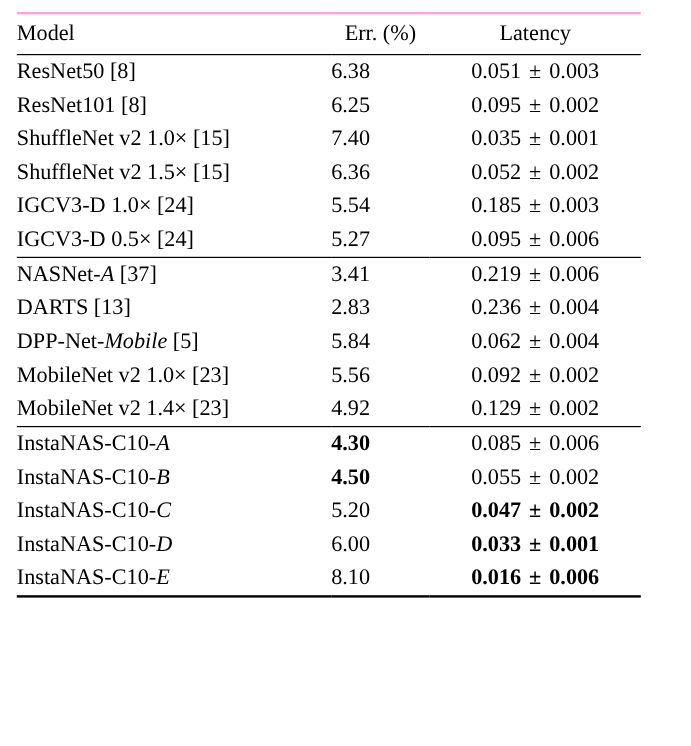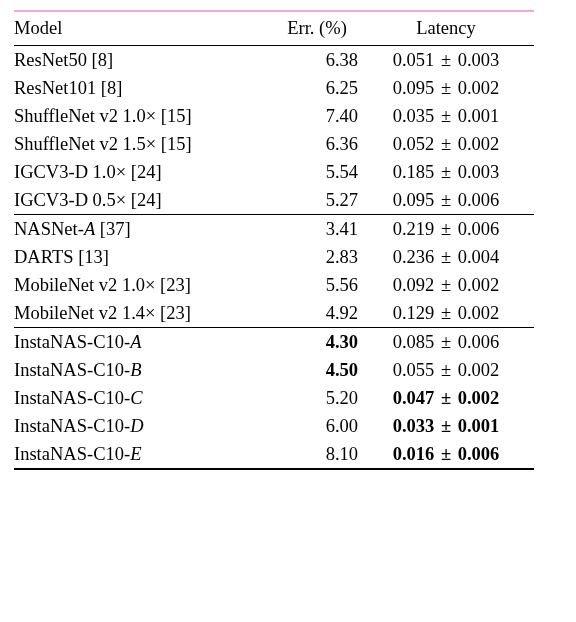--- a/index.html
+++ b/index.html
@@ -16,21 +16,21 @@
 .tbl {
   border-collapse: collapse;
   margin: 10px 14px;
 }
 .tbl td {
   padding: 3.5px 0;
   vertical-align: baseline;
   white-space: nowrap;
 }
 .col-model { width: 262px; text-align: left; padding-left: 6px; }
-.col-err { width: 82px; text-align: right; }
+.col-err { width: 82px; text-align: left; }
 .col-lat { width: 176px; text-align: center; padding-left: 1px; }
 .hdr .col-err { text-align: center; padding-right: 0; }
 .hdr .col-lat { }
 .hdr td { padding-top: 6px; padding-bottom: 6px; }
 .rule-top td { border-top: 2px solid #f9a8d4; }
 .rule-thin td { border-top: 1px solid #000; }
 .rule-bot td { border-bottom: 2px solid #000; }
 .it { font-style: italic; }
 .b { font-weight: bold; margin-left: 40px; }
 .pm { padding: 0 2px; }
@@ -81,20 +81,25 @@
         <td class="col-model"><span>NASNet-</span><span class="it">A</span><span> [37]</span></td>
         <td class="col-err">3.41</td>
         <td class="col-lat"><span>0.219</span><span class="pm"> ± </span><span>0.006</span></td>
       </tr>
       <tr>
         <td class="col-model"><span>DARTS</span><span> [13]</span></td>
         <td class="col-err">2.83</td>
         <td class="col-lat"><span>0.236</span><span class="pm"> ± </span><span>0.004</span></td>
       </tr>
       <tr>
+        <td class="col-model"><span>DPP-Net-</span><span class="it">Mobile</span><span> [5]</span></td>
+        <td class="col-err">5.84</td>
+        <td class="col-lat"><span>0.062</span><span class="pm"> ± </span><span>0.004</span></td>
+      </tr>
+      <tr>
         <td class="col-model"><span>MobileNet v2 1.0×</span><span> [23]</span></td>
         <td class="col-err">5.56</td>
         <td class="col-lat"><span>0.092</span><span class="pm"> ± </span><span>0.002</span></td>
       </tr>
       <tr>
         <td class="col-model"><span>MobileNet v2 1.4×</span><span> [23]</span></td>
         <td class="col-err">4.92</td>
         <td class="col-lat"><span>0.129</span><span class="pm"> ± </span><span>0.002</span></td>
       </tr>
       <tr class="rule-thin">

